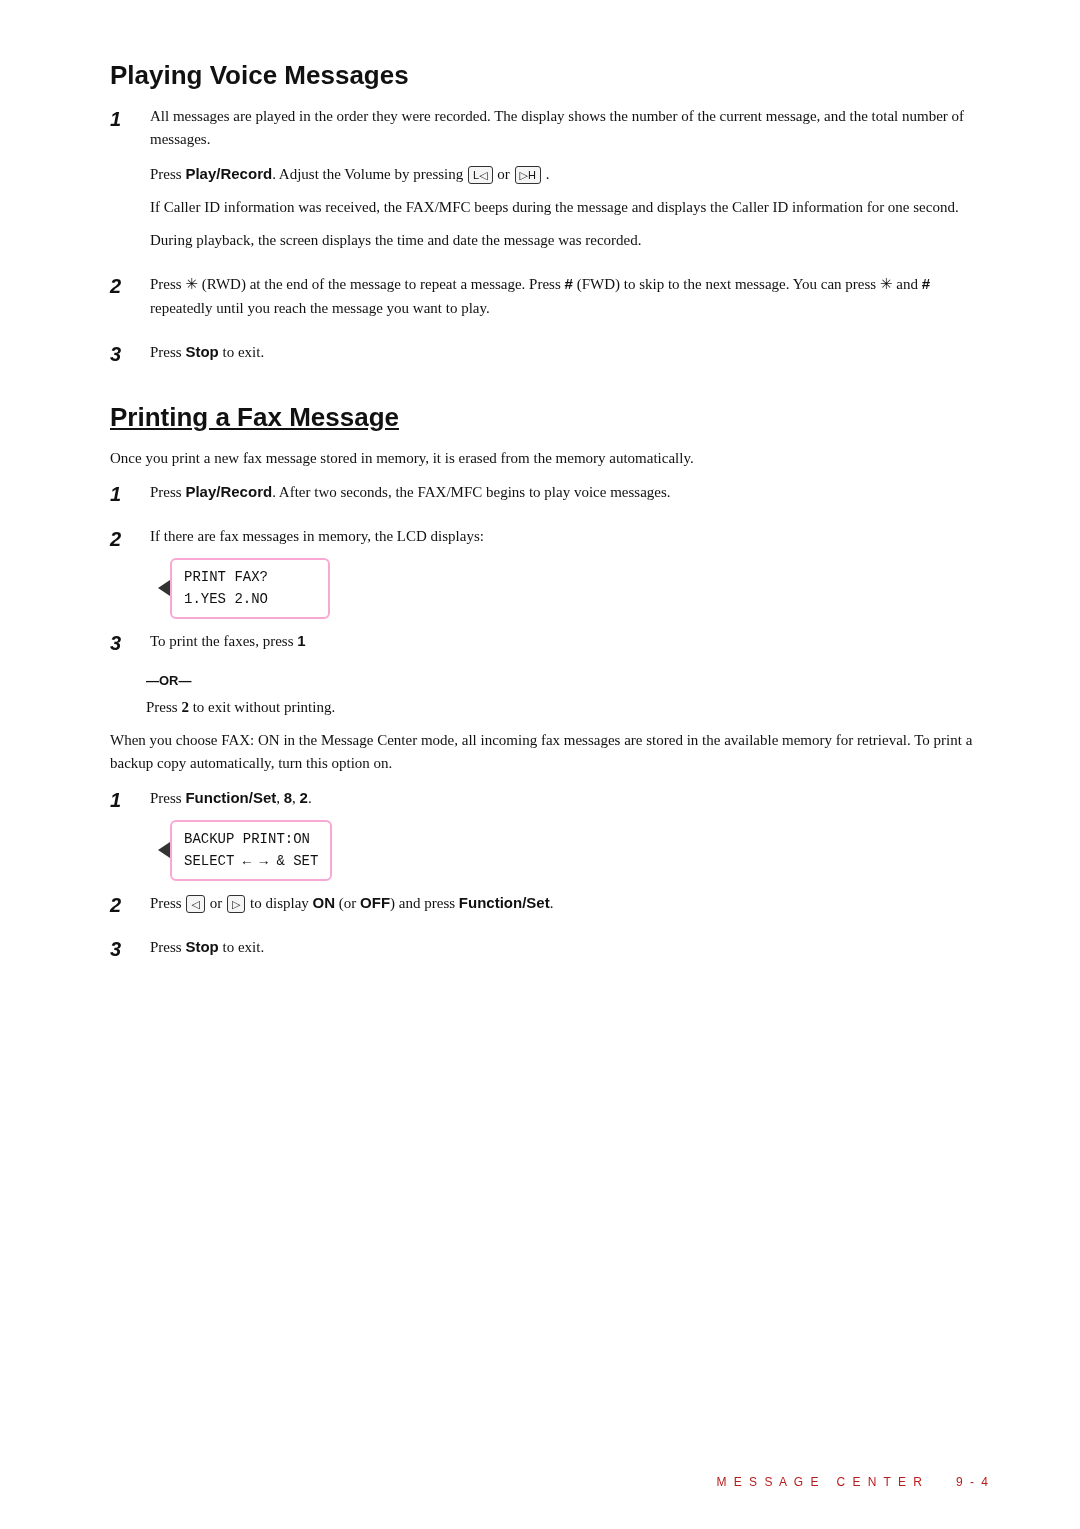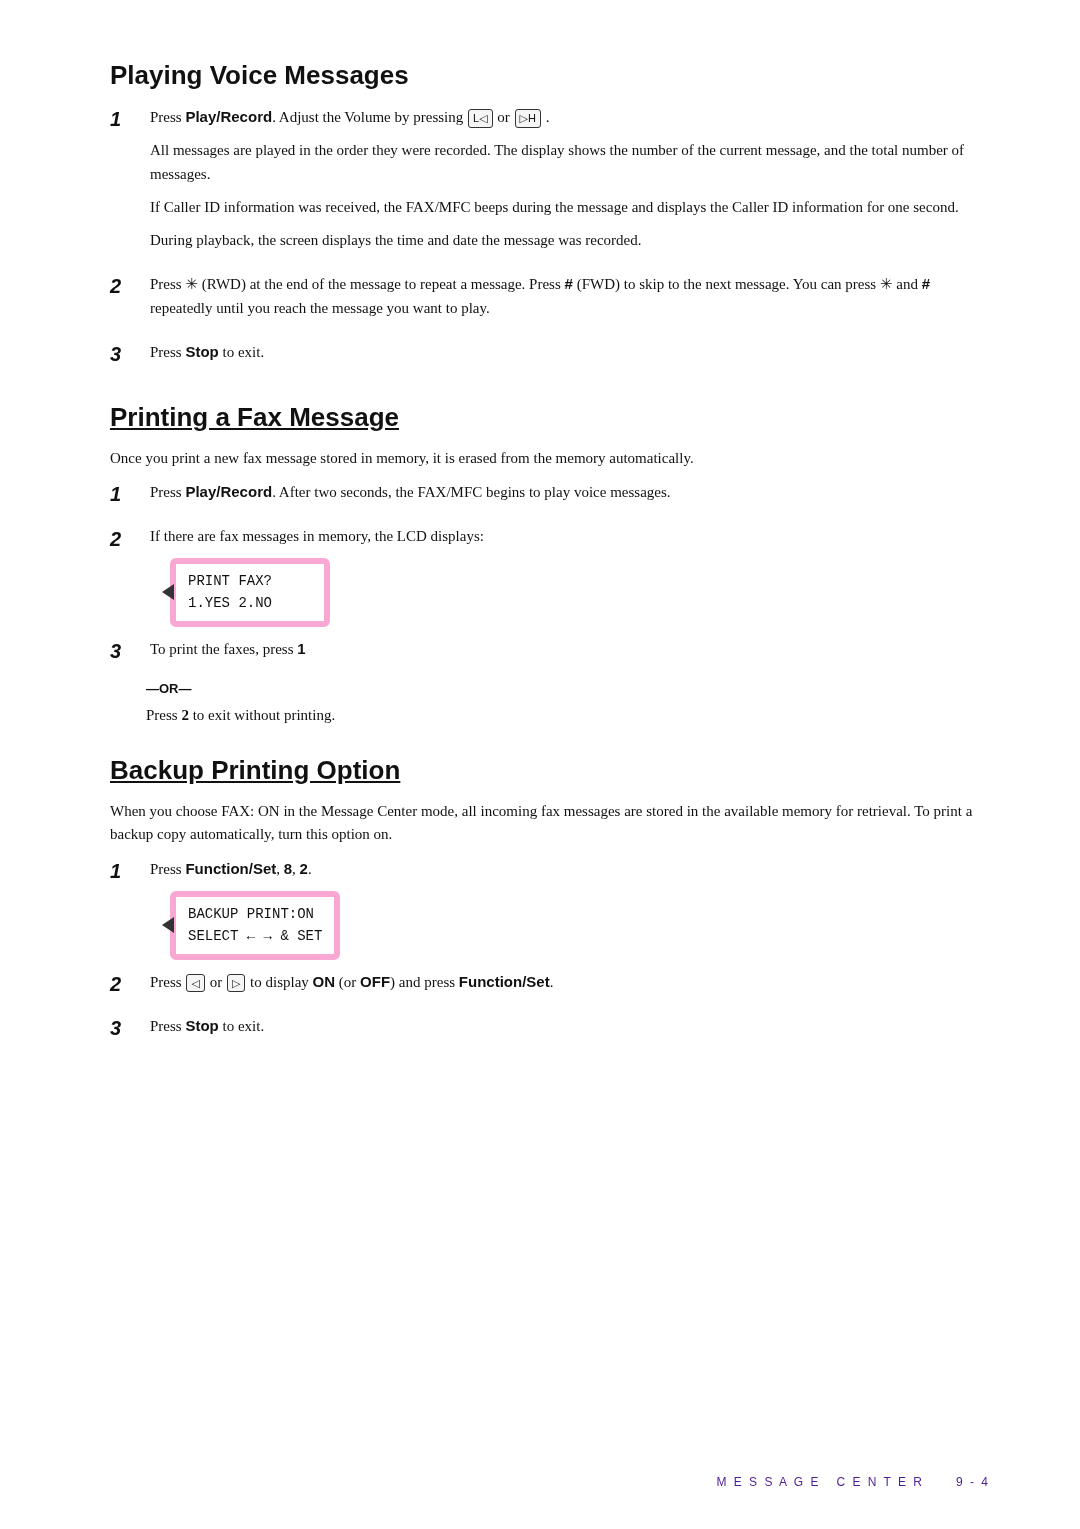--- a/index.html
+++ b/index.html
@@ -73,21 +73,21 @@
       font-size: 15px;
     }
 
     .step-row {
       display: flex;
       align-items: flex-start;
       flex-direction: column;
     }
 
     .lcd-box {
-      border: 6px solid #f9a8d4;
+      border: 2px solid #f9a8d4;
       border-radius: 6px;
       padding: 6px 12px;
       font-family: 'Courier New', Courier, monospace;
       font-size: 14px;
       line-height: 1.6;
       margin-left: 20px;
       min-width: 160px;
       white-space: pre;
       position: relative;
       background: #fff;
@@ -124,21 +124,21 @@
       position: absolute;
       bottom: 40px;
       left: 0;
       right: 0;
       display: flex;
       justify-content: flex-end;
       padding-right: 90px;
       font-family: Arial, Helvetica, sans-serif;
       font-size: 12px;
       letter-spacing: 2px;
-      color: #4c1d95;
+      color: #b91c1c;
     }
 
     .intro-text {
       margin-left: 0;
       margin-bottom: 10px;
     }
 
     .key-icon {
       display: inline-block;
       border: 1.5px solid #333;
@@ -162,22 +162,22 @@
 
 <div class="page">
 
   <h2>Playing Voice Messages</h2>
 
 
   <ol class="step-list">
     <li class="step-item">
       <span class="step-number">1</span>
       <div class="step-content">
+        <p>All messages are played in the order they were recorded. The display shows the number of the current message, and the total number of messages.</p>
         <p>Press <b>Play/Record</b>. Adjust the Volume by pressing <span class="key-icon">L◁</span> or <span class="key-icon">▷H</span> .</p>
-        <p>All messages are played in the order they were recorded. The display shows the number of the current message, and the total number of messages.</p>
         <p>If Caller ID information was received, the FAX/MFC beeps during the message and displays the Caller ID information for one second.</p>
         <p>During playback, the screen displays the time and date the message was recorded.</p>
       </div>
     </li>
 
     <li class="step-item">
       <span class="step-number">2</span>
       <div class="step-content">
         <p>Press ✳ (RWD) at the end of the message to repeat a message. Press <b>#</b> (FWD) to skip to the next message. You can press ✳ and <b>#</b> repeatedly until you reach the message you want to play.</p>
       </div>
@@ -218,21 +218,20 @@
       <span class="step-number">3</span>
       <div class="step-content">
         <p>To print the faxes, press <b>1</b></p>
       </div>
     </li>
   </ol>
 
   <div class="or-line">—OR—</div>
   <p class="press-2">Press <b>2</b> to exit without printing.</p>
 
-  <h2 class="section-gap">Backup Printing Option</h2>
 
   <p class="intro-text">
     When you choose FAX: ON in the Message Center mode, all incoming fax messages are stored in the available memory for retrieval. To print a backup copy automatically, turn this option on.
   </p>
 
   <ol class="step-list">
     <li class="step-item">
       <span class="step-number">1</span>
       <div class="step-content step-row">
         <p>Press <b>Function/Set</b>, <b>8</b>, <b>2</b>.</p>

